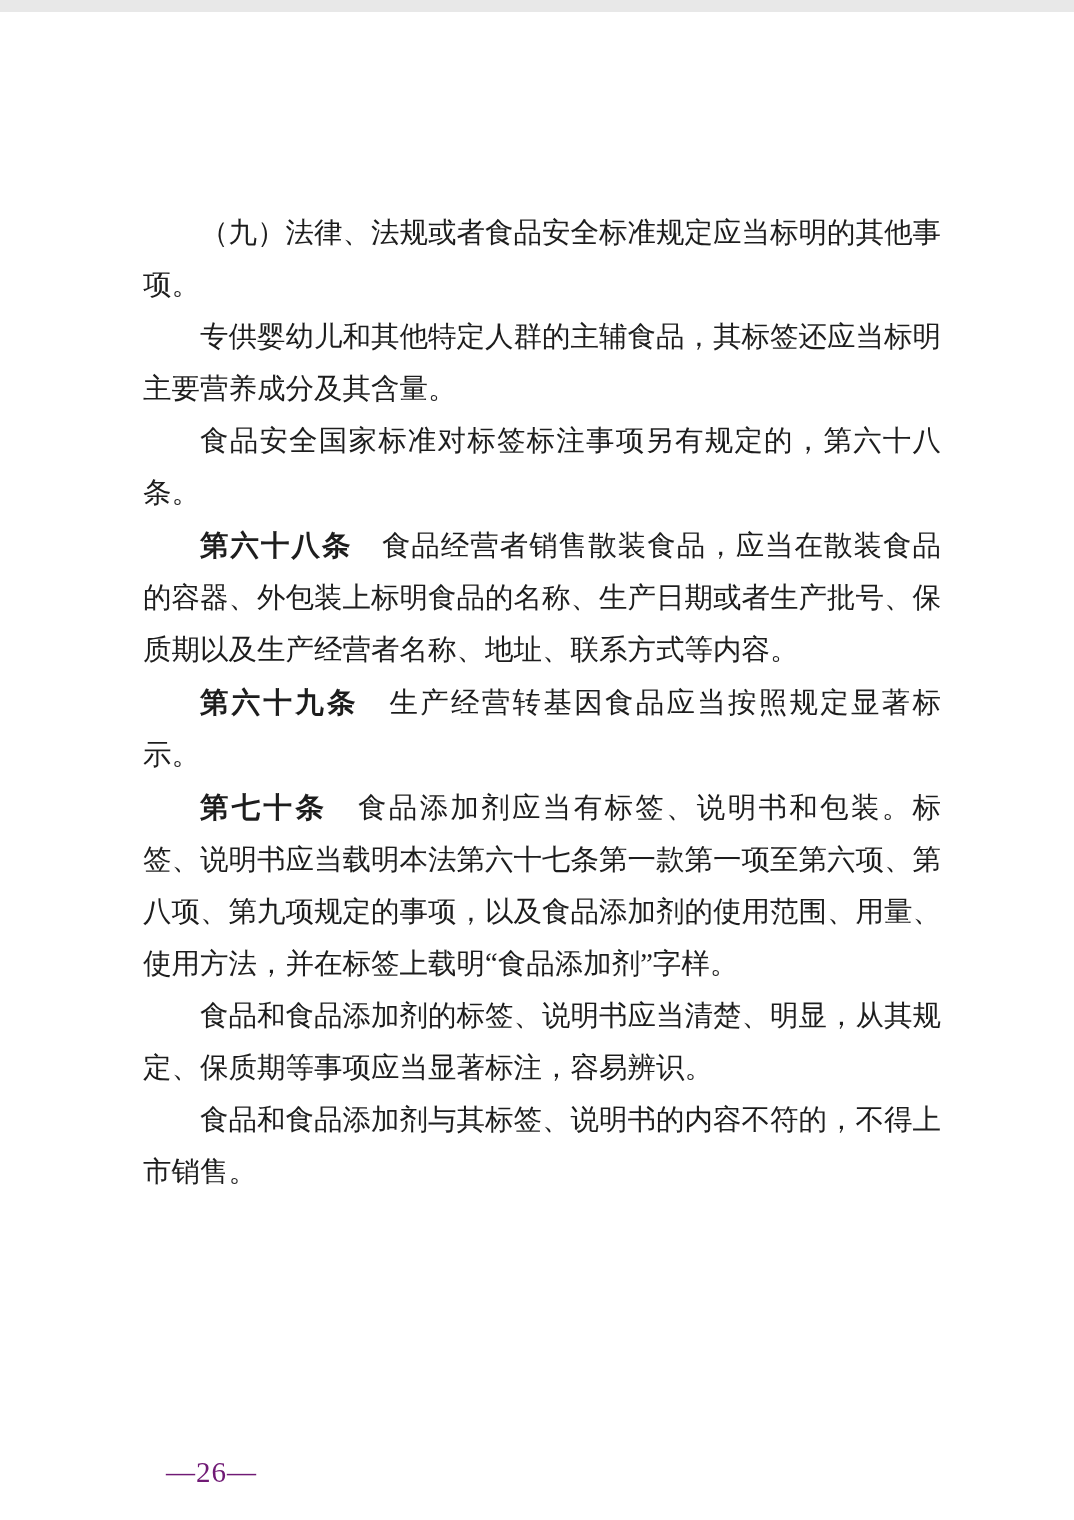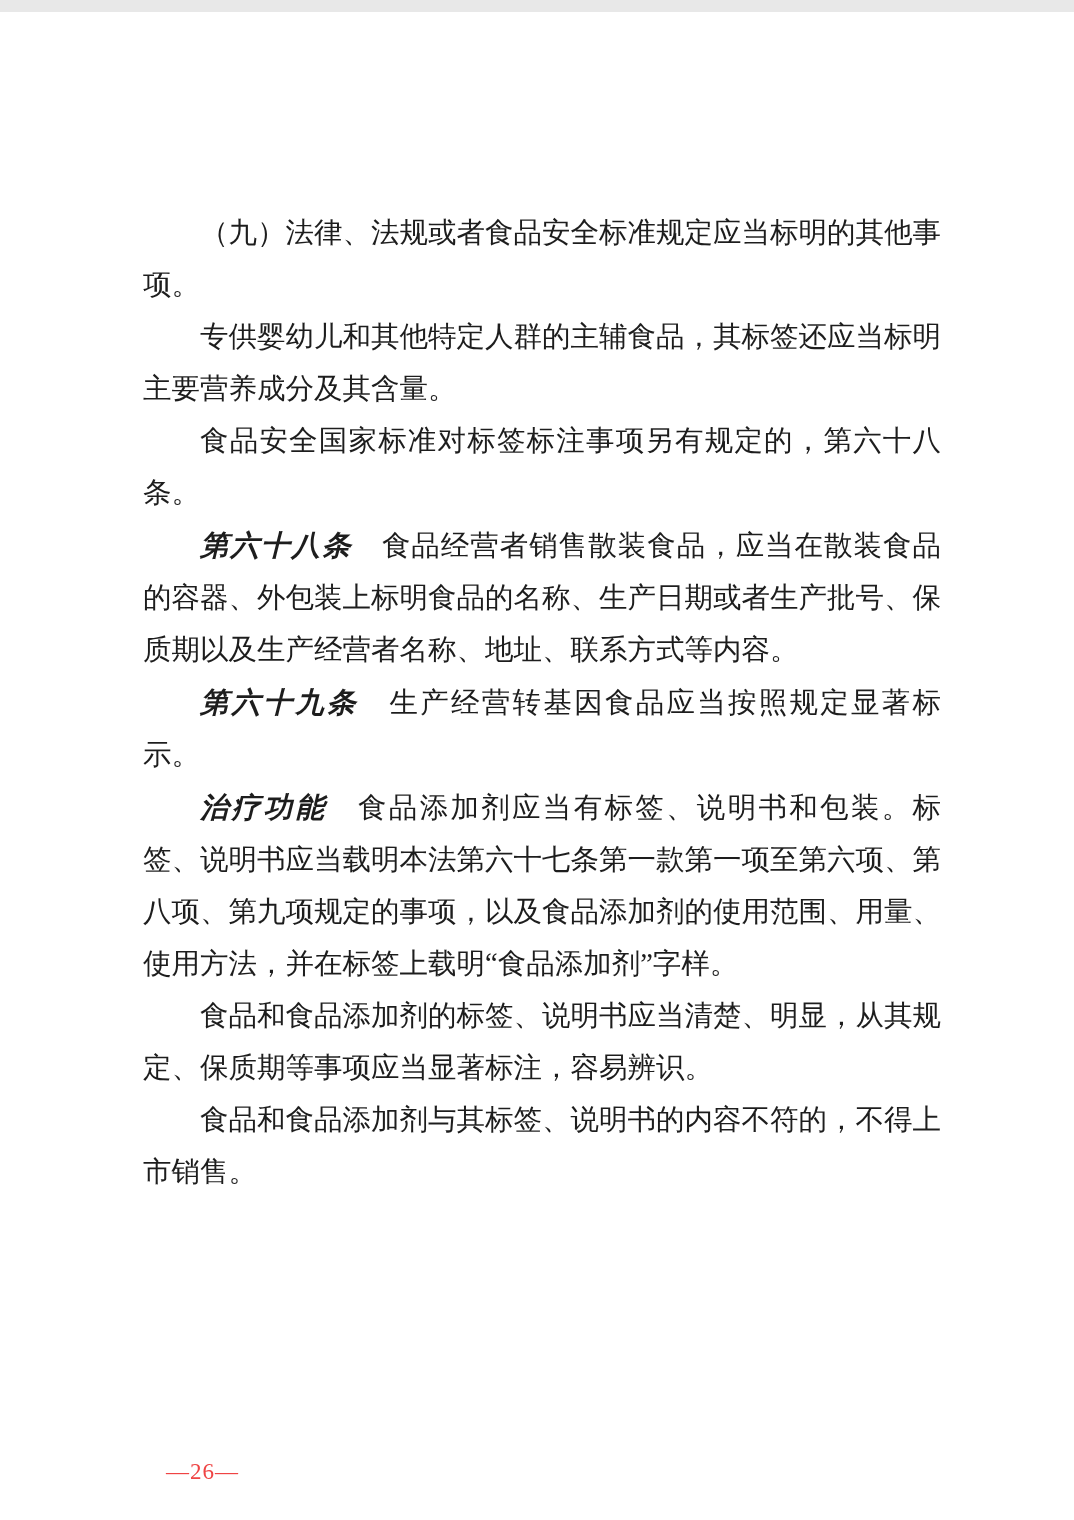--- a/index.html
+++ b/index.html
@@ -29,43 +29,42 @@
   .para {
     margin: 0;
     padding: 0;
     text-indent: 2em;
     word-break: break-all;
   }
   .article-no {
     font-family: "Liberation Sans", sans-serif;
     font-weight: 700;
     letter-spacing: 1px;
-    font-style: italic;
   }
   .footer {
     position: absolute;
     left: 166px;
     top: 1442px;
-    font-size: 23px;
+    font-size: 29px;
     line-height: 36px;
-    color: #ef4444;
+    color: #701a75;
     letter-spacing: 1px;
     font-family: "Liberation Serif", serif;
   }
 </style>
 </head>
 <body>
 
 <div class="page" style="background: rgb(255, 255, 255);">
   <div class="content" style="color: rgb(29, 29, 29);">
       <p class="para"><span>（九）法律、法规或者食品安全标准规定应当标明的其他事项。</span></p>
       <p class="para"><span>专供婴幼儿和其他特定人群的主辅食品，其标签还应当标明主要营养成分及其含量。</span></p>
       <p class="para"><span>食品安全国家标准对标签标注事项另有规定的，第六十八条。</span></p>
       <p class="para"><span class="article-no">第六十八条</span><span>　食品经营者销售散装食品，应当在散装食品的容器、外包装上标明食品的名称、生产日期或者生产批号、保质期以及生产经营者名称、地址、联系方式等内容。</span></p>
       <p class="para"><span class="article-no">第六十九条</span><span>　生产经营转基因食品应当按照规定显著标示。</span></p>
-      <p class="para"><span class="article-no">治疗功能</span><span>　食品添加剂应当有标签、说明书和包装。标签、说明书应当载明本法第六十七条第一款第一项至第六项、第八项、第九项规定的事项，以及食品添加剂的使用范围、用量、使用方法，并在标签上载明“食品添加剂”字样。</span></p>
+      <p class="para"><span class="article-no">第七十条</span><span>　食品添加剂应当有标签、说明书和包装。标签、说明书应当载明本法第六十七条第一款第一项至第六项、第八项、第九项规定的事项，以及食品添加剂的使用范围、用量、使用方法，并在标签上载明“食品添加剂”字样。</span></p>
       <p class="para"><span>食品和食品添加剂的标签、说明书应当清楚、明显，从其规定、保质期等事项应当显著标注，容易辨识。</span></p>
       <p class="para"><span>食品和食品添加剂与其标签、说明书的内容不符的，不得上市销售。</span></p>
     </div>
   <div class="footer">
     <span>—26—</span>
   </div>
 </div>
 
 </body></html>

